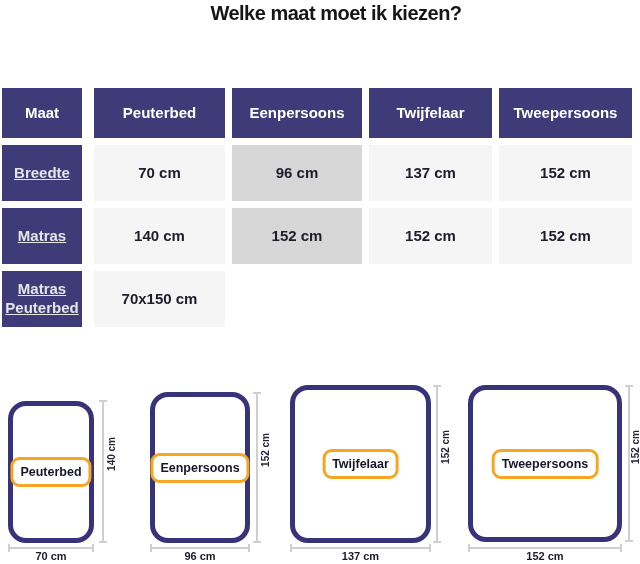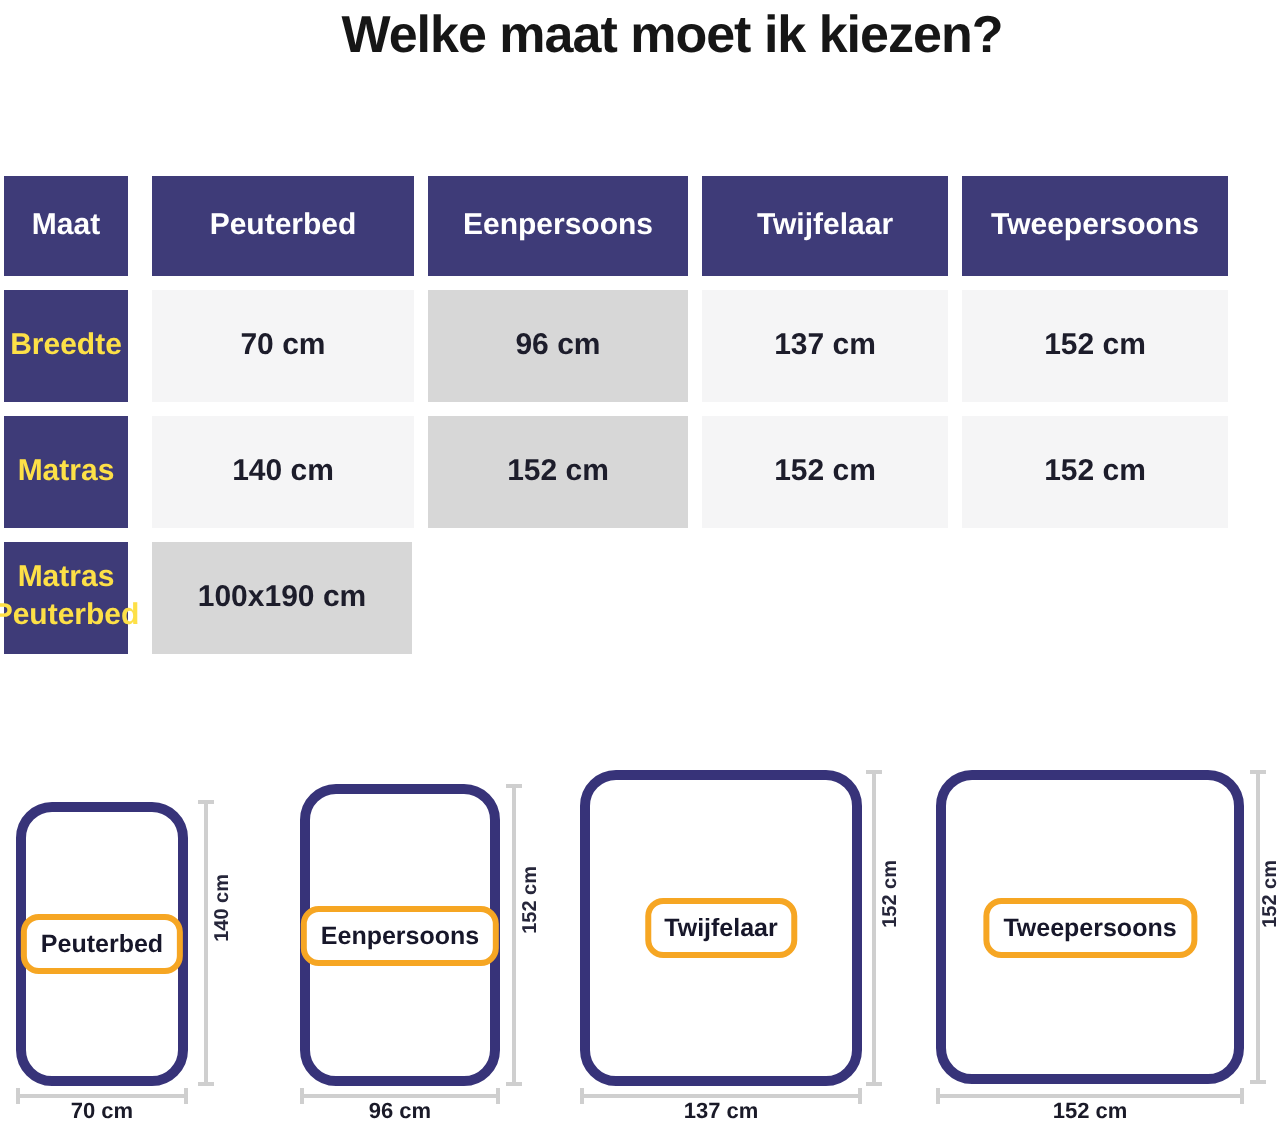--- a/index.html
+++ b/index.html
@@ -17,40 +17,40 @@
     width: 640px; height: 564px;
     position: relative;
     overflow: hidden;
     font-family: "Liberation Sans", "DejaVu Sans", sans-serif;
     color: var(--text-dark);
   }
   
   .title {
     position: absolute; top: 2px; left: 0; width: 640px;
     text-align: center;
-    font-size: 26px; font-weight: bold; letter-spacing: -0.5px;
+    font-size: 20px; font-weight: bold; letter-spacing: -0.5px;
     color: #161616;
     padding-left: 32px;
   }
   
   .size-table { position: absolute; top: 88px; left: 2px; width: 636px; }
   .t-row { display: flex; margin-bottom: 7px; }
   .cell {
     display: flex; align-items: center; justify-content: center;
     text-align: center;
     font-weight: bold; font-size: 15px; line-height: 1.25;
   }
-  .c0 { width: 62px;  margin-right: 12px; }
+  .c0 { width: 80px;  margin-right: 12px; }
   .c1 { width: 131px; margin-right: 7px; }
   .c2 { width: 130px; margin-right: 7px; }
   .c3 { width: 123px; margin-right: 7px; }
   .c4 { width: 133px; }
   .t-head .cell { height: 50px; background: var(--navy); color: #ffffff; }
   .t-data .cell { height: 56px; background: var(--cell-light); color: var(--text-dark); }
-  .t-data .c0   { background: var(--navy); color: #fde047; }
+  .t-data .c0   { background: var(--navy); color: #e5e5e5; text-decoration: underline; }
   .t-data .hi   { background: var(--cell-highlight); }
   
   .bed-rect {
     position: absolute;
     background: #ffffff;
     border: 5px solid var(--bed-border);
     border-radius: 18px;
   }
   .bed-pill {
     position: absolute; left: 50%; top: 50%;
@@ -132,21 +132,21 @@
   </div>
   <div class="t-row t-data">
     <div class="cell c0">Matras</div>
     <div class="cell c1">140 cm</div>
     <div class="cell c2 hi">152 cm</div>
     <div class="cell c3">152 cm</div>
     <div class="cell c4">152 cm</div>
   </div>
   <div class="t-row t-data">
     <div class="cell c0">Matras Peuterbed</div>
-    <div class="cell c2 hi">100x190 cm</div>
+    <div class="cell c1">70x150 cm</div>
   </div>
 </div>
 
 <div>
   <div class="bed-rect bed0-rect">
     <div class="bed-pill">Peuterbed</div>
   </div>
   <div class="vdim bed0-vdim"></div>
   <div class="vdim-label bed0-vlab">140 cm</div>
   <div class="hdim bed0-hdim"></div>

